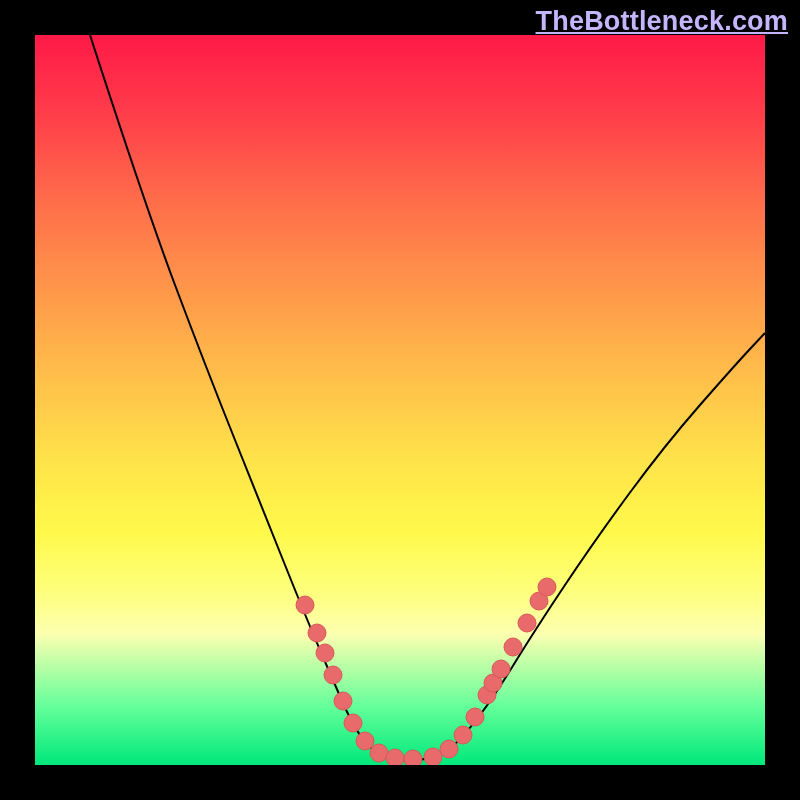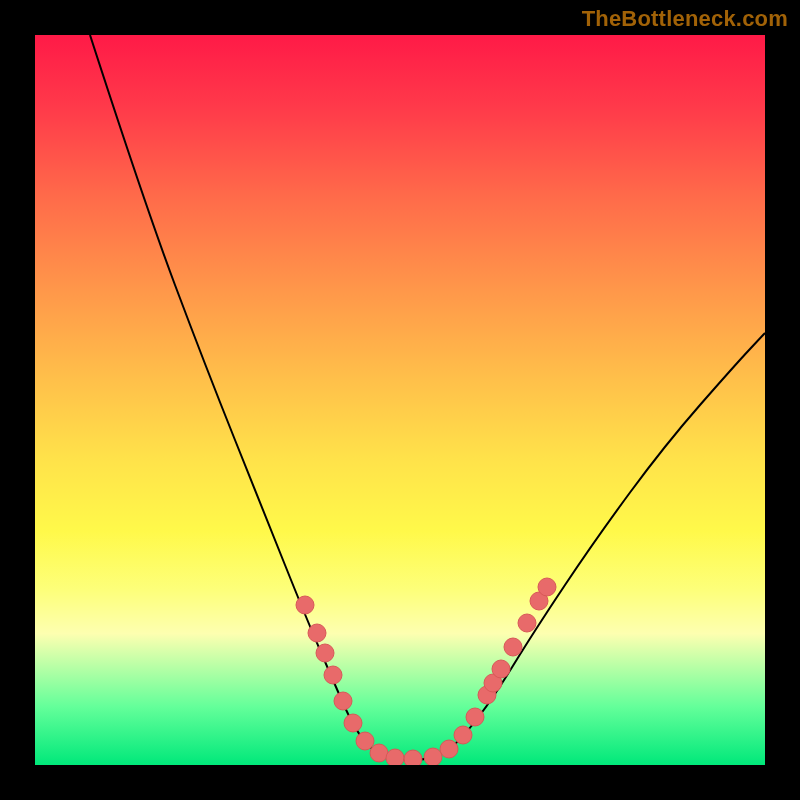--- a/index.html
+++ b/index.html
@@ -27,24 +27,25 @@
       #fdff7a 76%,
       #fdffb0 82%,
       #64ff9a 92%,
       #00e87a 100%);
   }
   .watermark {
     position: absolute;
     top: 6px;
     right: 12px;
     font-family: Arial, Helvetica, sans-serif;
-    font-size: 22px;
+    font-size: 27px;
     font-weight: bold;
-    color: #a16207;
+    color: #c4b5fd;
     letter-spacing: 0.2px;
+    text-decoration: underline;
   }
   svg.curve {
     position: absolute;
     left: 0;
     top: 0;
     width: 730px;
     height: 730px;
   }
   .dot {
     fill: #e86a6a;

